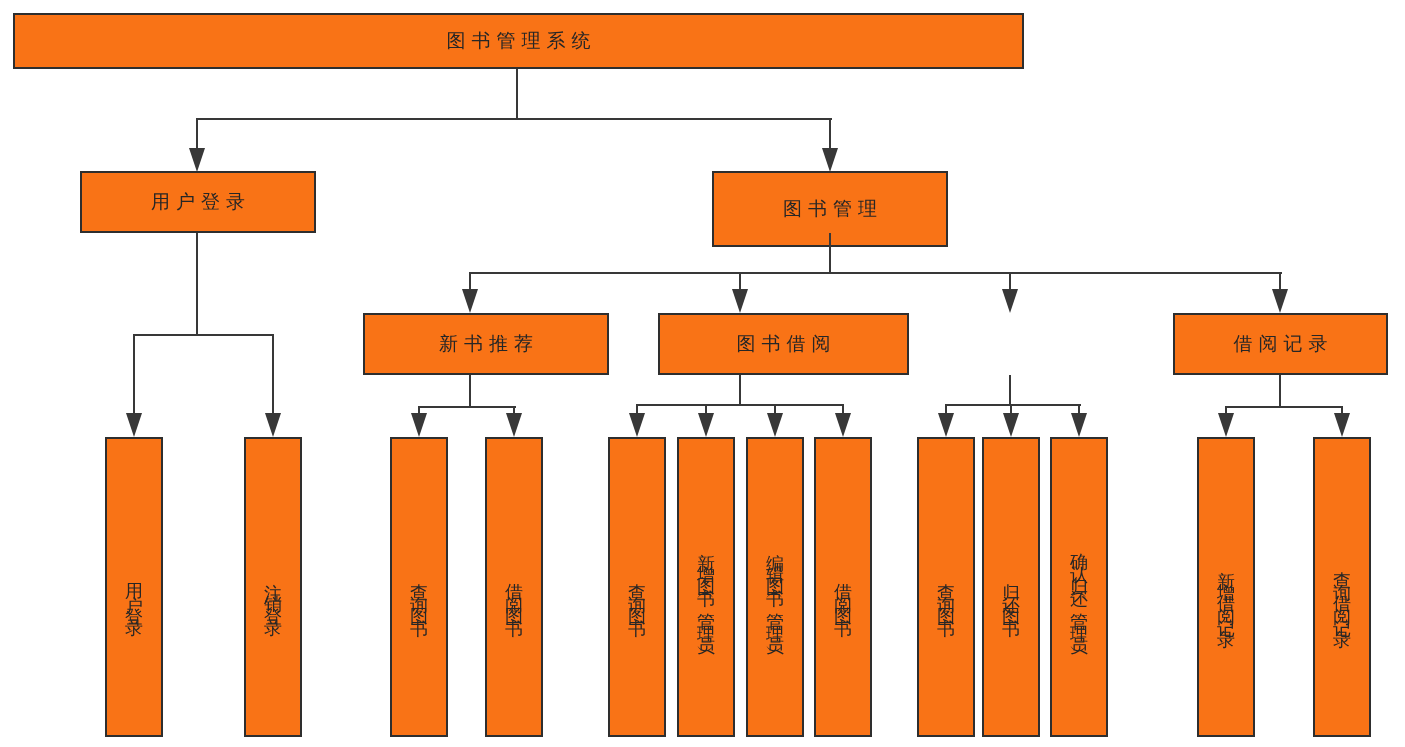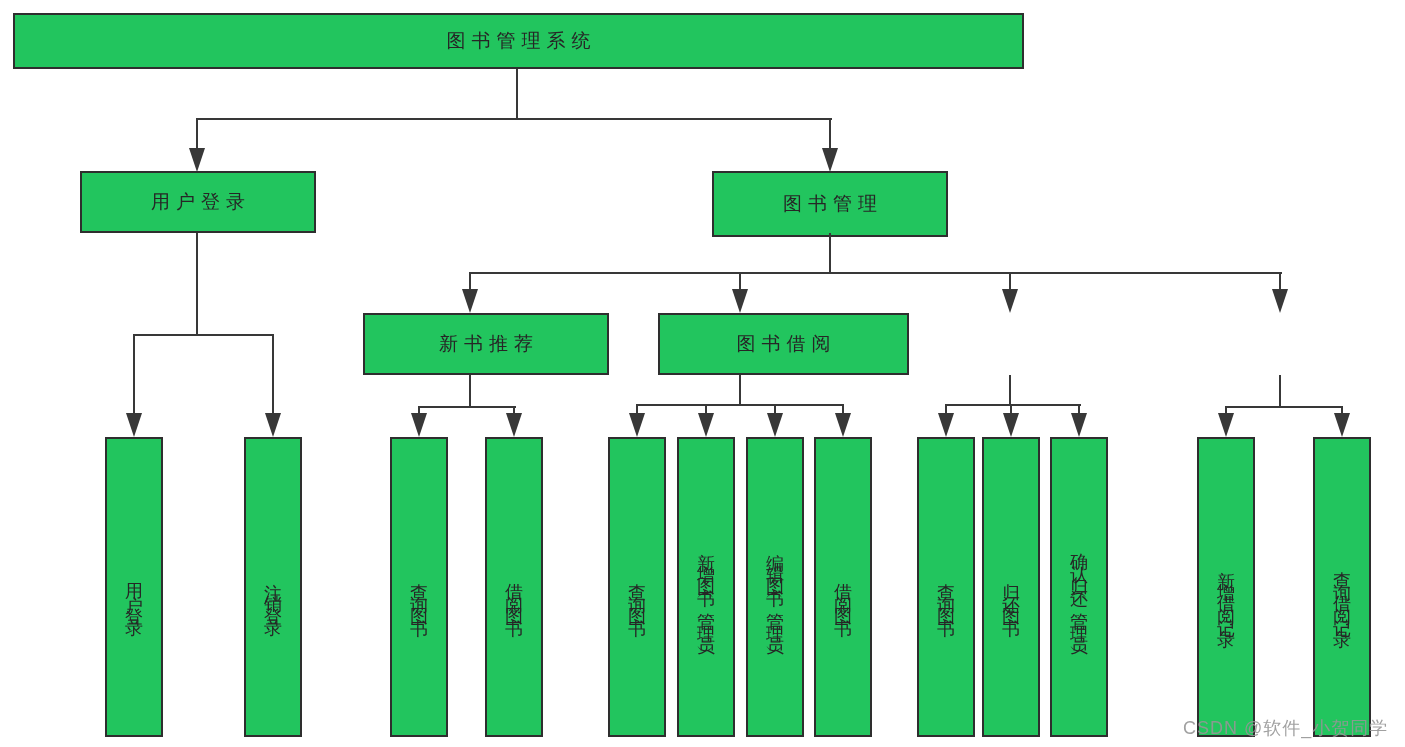--- a/index.html
+++ b/index.html
@@ -8,21 +8,21 @@
     width: 1405px;
     height: 747px;
     background: #ffffff;
     font-family: "Liberation Sans", "DejaVu Sans", sans-serif;
     color: #262626;
     overflow: hidden;
   }
   .box {
     position: absolute;
     box-sizing: border-box;
-    background: #22c55e;
+    background: #f97316;
     border: 2px solid #2e2e2e;
     display: flex;
     align-items: center;
     justify-content: center;
   }
   .box.h span {
     font-size: 19px;
     letter-spacing: 6px;
     margin-right: -6px;
     white-space: nowrap;
@@ -72,21 +72,21 @@
   <div class="line" style="left:516px;top:69px;width:2px;height:51px"></div>
   <div class="line" style="left:196px;top:118px;width:636px;height:2px"></div>
   <div class="line" style="left:196px;top:118px;width:2px;height:34px"></div>
   <div class="arrow" style="left:189px;top:148px"></div>
   <div class="line" style="left:829px;top:118px;width:2px;height:34px"></div>
   <div class="arrow" style="left:822px;top:148px"></div>
 
   <div class="box h" style="left:80px;top:171px;width:236px;height:62px">
     <span>用户登录</span>
   </div>
-  <div class="box h" style="left:712px;top:171px;width:236px;height:66px">
+  <div class="box h" style="left:712px;top:171px;width:236px;height:76px">
     <span>图书管理</span>
   </div>
 
   <div class="line" style="left:196px;top:233px;width:2px;height:102px"></div>
   <div class="line" style="left:133px;top:334px;width:141px;height:2px"></div>
   <div class="line" style="left:133px;top:334px;width:2px;height:84px"></div>
   <div class="arrow" style="left:126px;top:413px"></div>
   <div class="line" style="left:272px;top:334px;width:2px;height:84px"></div>
   <div class="arrow" style="left:265px;top:413px"></div>
 
@@ -99,20 +99,23 @@
   <div class="line" style="left:1009px;top:272px;width:2px;height:22px"></div>
   <div class="arrow" style="left:1002px;top:289px"></div>
   <div class="line" style="left:1279px;top:272px;width:2px;height:22px"></div>
   <div class="arrow" style="left:1272px;top:289px"></div>
 
   <div class="box h" style="left:363px;top:313px;width:246px;height:62px">
     <span>新书推荐</span>
   </div>
   <div class="box h" style="left:658px;top:313px;width:251px;height:62px">
     <span>图书借阅</span>
+  </div>
+  <div class="box h" style="left:1173px;top:313px;width:215px;height:62px">
+    <span>借阅记录</span>
   </div>
 
   <div class="line" style="left:469px;top:375px;width:2px;height:33px"></div>
   <div class="line" style="left:418px;top:406px;width:98px;height:2px"></div>
   <div class="line" style="left:418px;top:406px;width:2px;height:12px"></div>
   <div class="arrow" style="left:411px;top:413px"></div>
   <div class="line" style="left:513px;top:406px;width:2px;height:12px"></div>
   <div class="arrow" style="left:506px;top:413px"></div>
 
   <div class="line" style="left:739px;top:375px;width:2px;height:31px"></div>
@@ -179,15 +182,14 @@
     <span>确认归还（管理员）</span>
   </div>
 
   <div class="box v" style="left:1197px;top:437px;width:58px;height:300px">
     <span>新增借阅记录</span>
   </div>
   <div class="box v" style="left:1313px;top:437px;width:58px;height:300px">
     <span>查询借阅记录</span>
   </div>
 
-  <div class="watermark">CSDN @软件_小贺同学</div>
 
 </div>
 
 </body></html>

